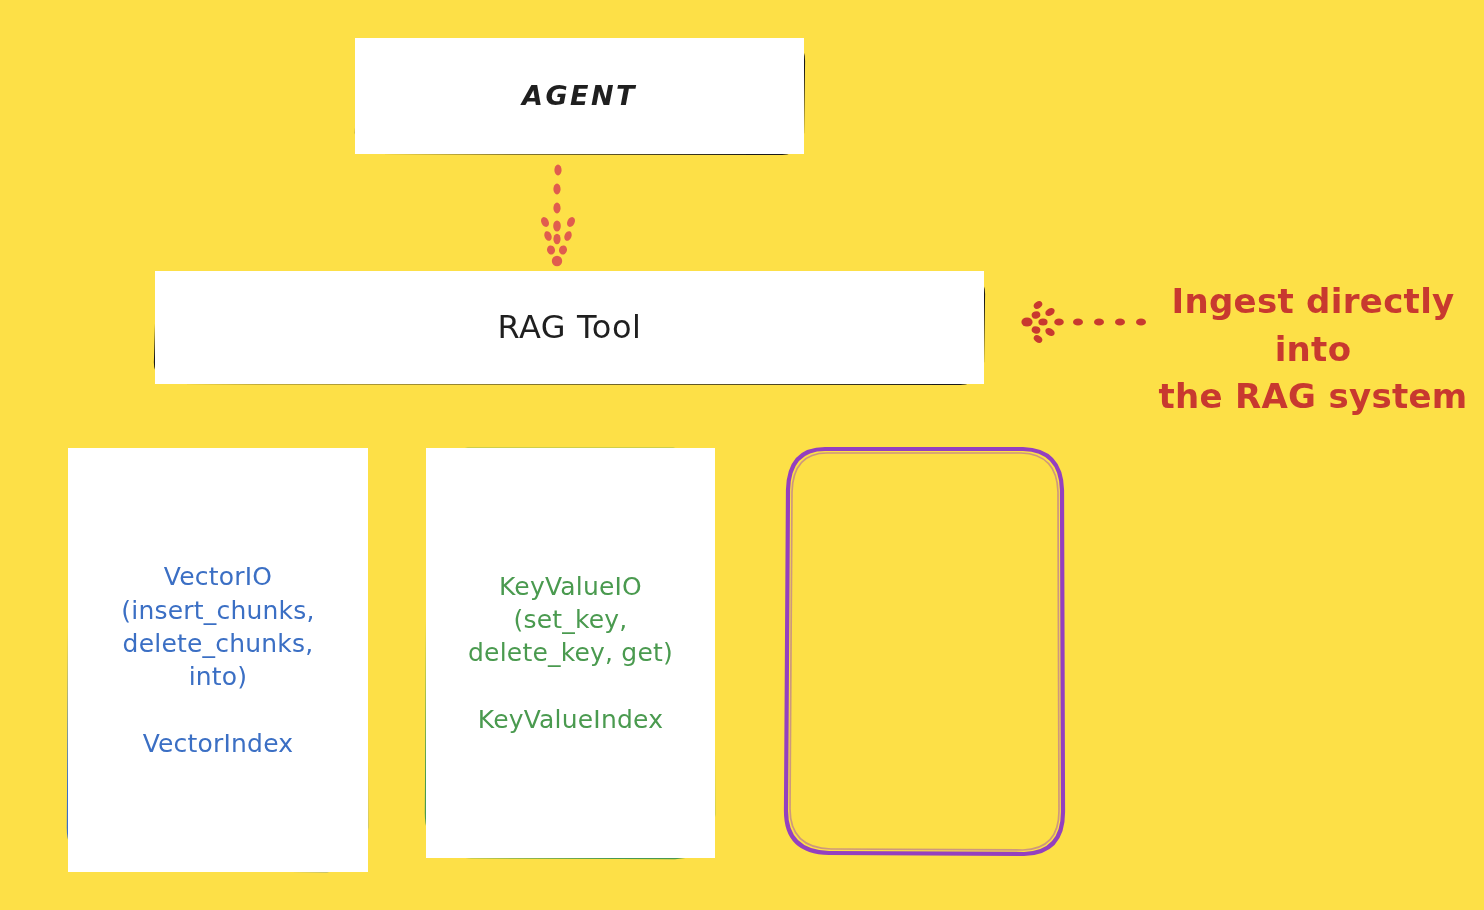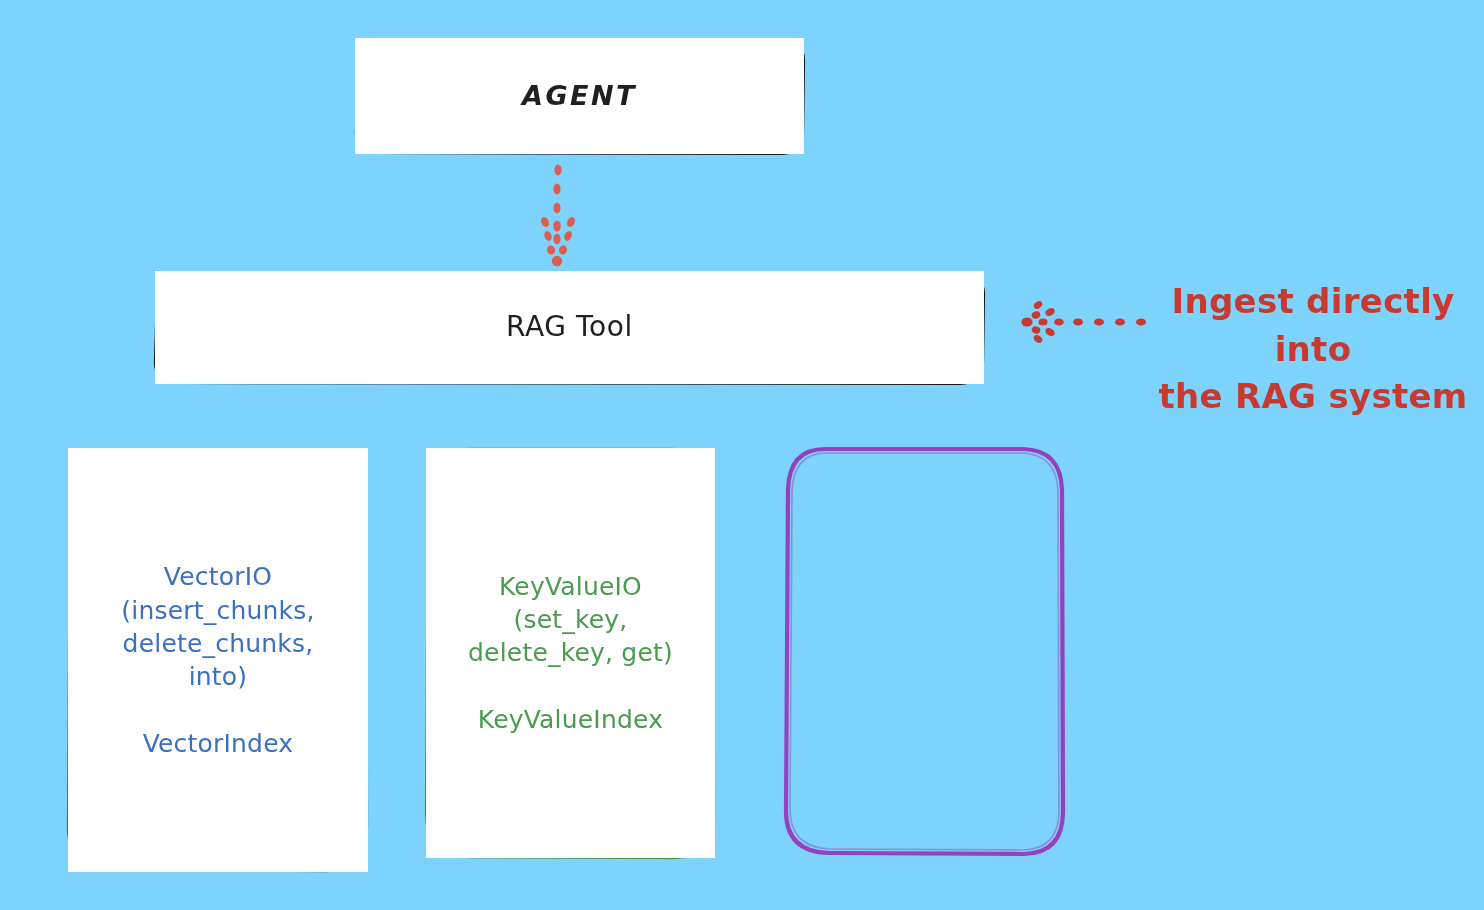--- a/index.html
+++ b/index.html
@@ -8,21 +8,21 @@
     padding: 0;
     background: #ffffff;
   }
   body {
     font-family: "DejaVu Sans", sans-serif;
   }
   #canvas {
     position: relative;
     width: 1484px;
     height: 910px;
-    background: #7dd3fc;
+    background: #fde047;
     overflow: hidden;
   }
   .node {
     position: absolute;
     box-sizing: border-box;
     background: #ffffff;
     display: flex;
     align-items: center;
     justify-content: center;
     text-align: center;
@@ -51,21 +51,21 @@
 
   
   #ragtool-node {
     left: 155px;
     top: 271px;
     width: 829px;
     height: 113px;
   }
   #ragtool-node .node-label {
     font-family: "DejaVu Sans", sans-serif;
-    font-size: 28px;
+    font-size: 32px;
     color: #1f1f1f;
     letter-spacing: 0.6px;
   }
 
   
   #vector-node {
     left: 68px;
     top: 448px;
     width: 300px;
     height: 424px;

